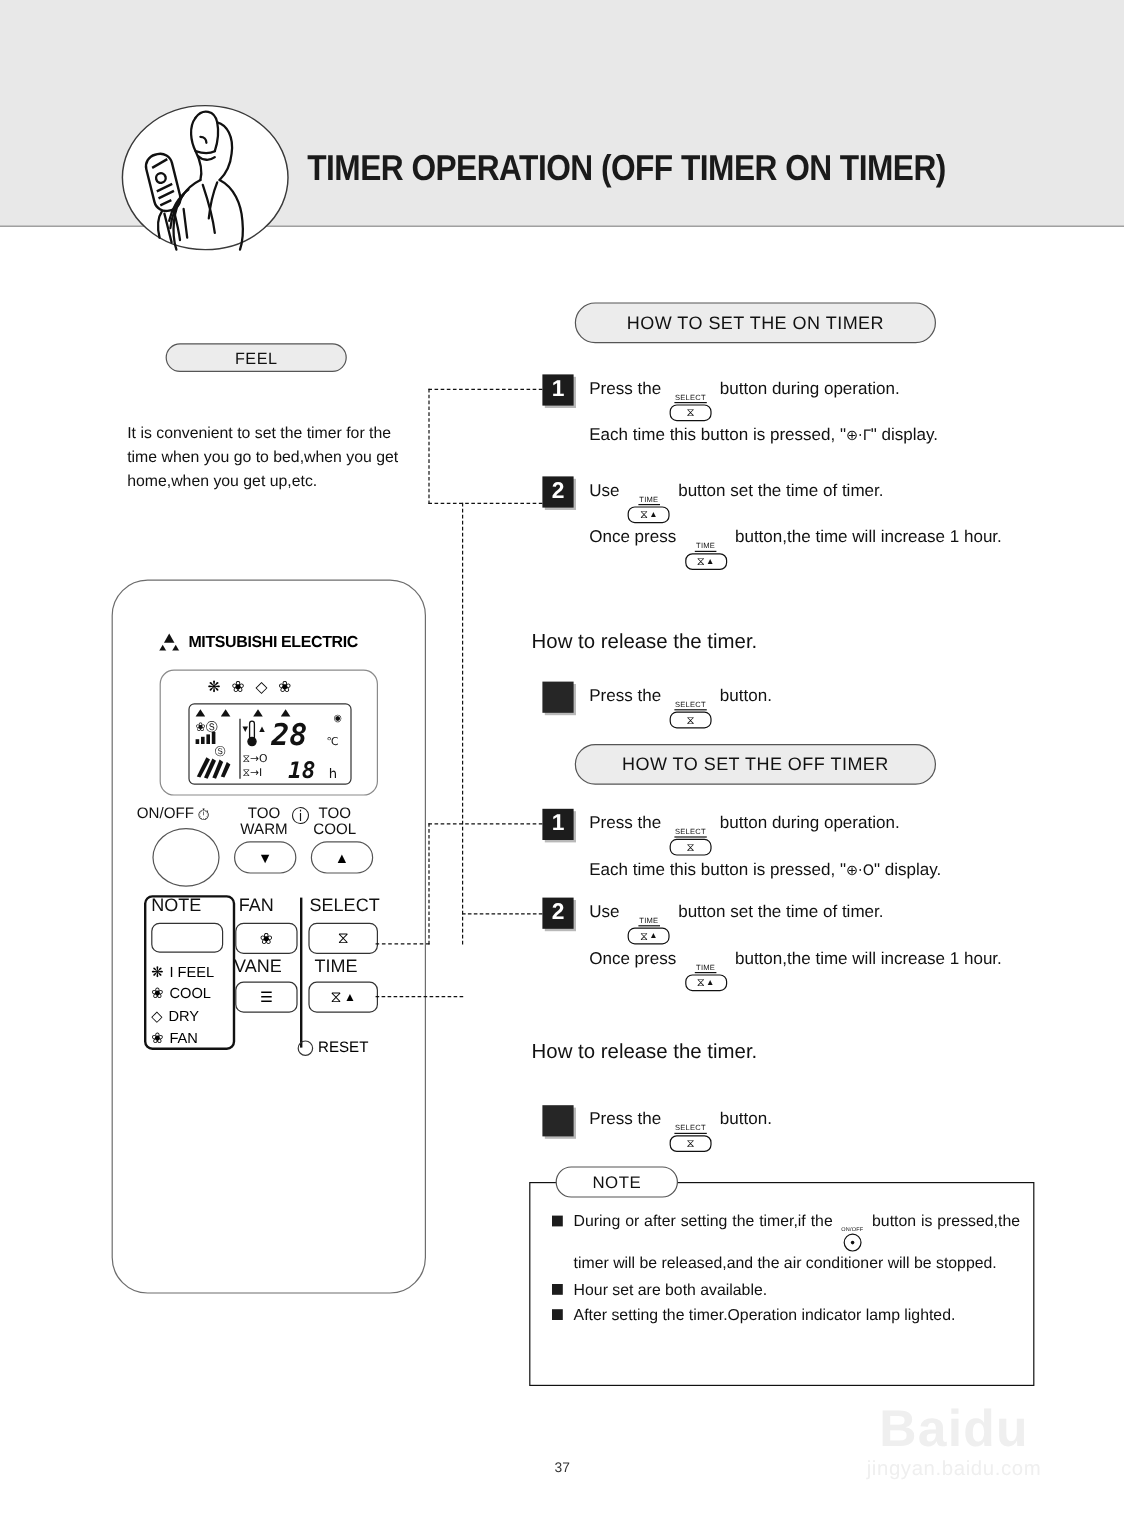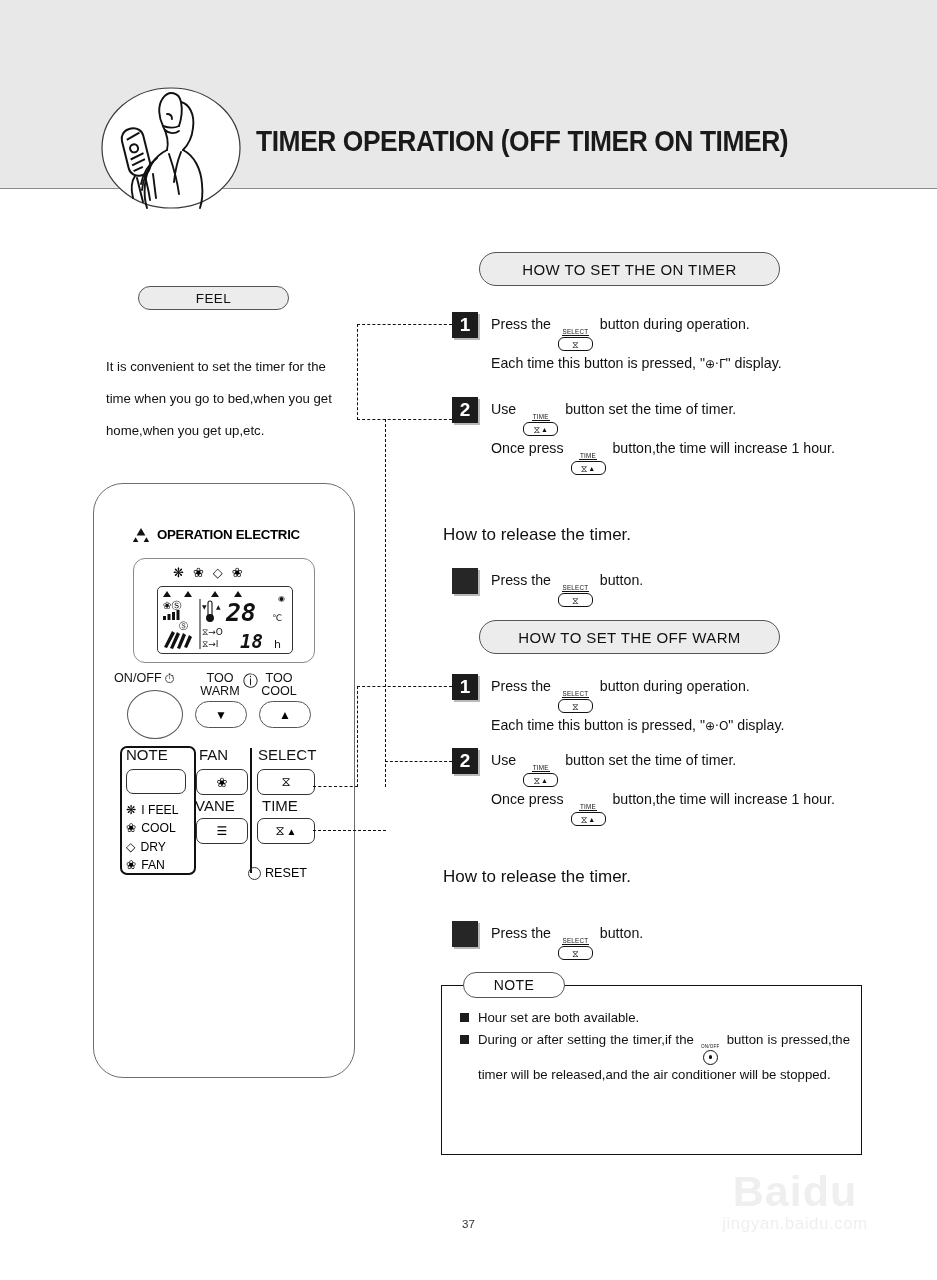--- a/index.html
+++ b/index.html
@@ -30,21 +30,21 @@
     border-radius:999px;display:flex;align-items:center;justify-content:center;
     font-size:14.5px;letter-spacing:0.4px;color:#111;
   }
   .pill-timer{left:138px;top:286px;width:149px;height:22px;font-size:13.5px;}
   .pill-on{left:479px;top:252px;width:299px;height:32px;font-size:15px;}
   .pill-off{left:479px;top:620px;width:299px;height:32px;font-size:15px;}
 
   
   .intro{
     position:absolute;left:106px;top:351px;width:240px;
-    font-size:13.2px;line-height:32px;color:#111;
+    font-size:13.2px;line-height:20px;color:#111;
   }
 
   
   .step{position:absolute;display:flex;align-items:flex-start;}
   .step-num{
     width:26px;height:26px;background:#1c1c1c;color:#fff;
     font-size:19px;font-weight:bold;flex:none;
     display:flex;align-items:center;justify-content:center;
     box-shadow:2px 2px 0 #b9b9b9;
   }
@@ -206,21 +206,21 @@
 <div class="intro">It is convenient to set the timer for the time when you go to bed,when you get home,when you get up,etc.</div>
 
 <div class="remote"></div>
 
 <div class="brand">
   <svg width="20" height="15" viewBox="0 0 20 15">
     <polygon points="10,1 14.4,8.6 5.6,8.6" fill="#111"></polygon>
     <polygon points="4.6,10.2 9,17.8 0.2,17.8" fill="#111"></polygon>
     <polygon points="15.4,10.2 19.8,17.8 11,17.8" fill="#111"></polygon>
   </svg>
-  <span class="brand-tx">OPERATION ELECTRIC</span>
+  <span class="brand-tx">MITSUBISHI ELECTRIC</span>
 </div>
 
 <div class="lcd-frame"></div>
 
 <div class="lcd-icons">
   <span>❋</span>
   <span>❀</span>
   <span>◇</span>
   <span>❀</span>
 </div>
@@ -390,21 +390,21 @@
     <span>button.</span>
   </div>
 </div>
 
 <div class="dash dash-h" style="left:357px;top:686px;width:95px;"></div>
 <div class="dash dash-v" style="left:357px;top:686px;height:101px;"></div>
 <div class="dash dash-h" style="left:313px;top:786px;width:45px;"></div>
 <div class="dash dash-h" style="left:385px;top:761px;width:67px;"></div>
 <div class="dash dash-h" style="left:313px;top:830px;width:73px;"></div>
 
-<div class="pill pill-off">HOW TO SET THE OFF WARM</div>
+<div class="pill pill-off">HOW TO SET THE OFF TIMER</div>
 
 <div class="step" style="left:452px;top:674px;">
   <div class="step-num">1</div>
   <div class="step-body">
     <span>Press the</span>
     <span class="btn-inline">
       <span class="btn-cap">SELECT</span>
       <span class="btn-box">
           <span class="clk">⧖</span>
         </span>
@@ -451,36 +451,40 @@
         </span>
     </span>
     <span>button.</span>
   </div>
 </div>
 
 <div class="note-box"></div>
 <div class="pill pill-note">NOTE</div>
 
 <div class="note-list">
-  <div class="note-item">
-    <span class="note-sq"></span>
-    <span class="note-tx">Hour set are both available.</span>
-  </div>
   <div class="note-item">
     <span class="note-sq"></span>
     <span class="note-tx justify">
       <span>During or after setting the timer,if the</span>
       <span class="onoff-inline">
         <span class="onoff-cap">ON/OFF</span>
         <span class="onoff-circ">
             <i></i>
           </span>
       </span>
       <span>button is pressed,the timer will be released,and the air conditioner will be stopped.</span>
     </span>
   </div>
+  <div class="note-item">
+    <span class="note-sq"></span>
+    <span class="note-tx">Hour set are both available.</span>
+  </div>
+  <div class="note-item">
+    <span class="note-sq"></span>
+    <span class="note-tx">After setting the timer.Operation indicator lamp lighted.</span>
+  </div>
 </div>
 
 <div class="watermark">
   <div class="wm-main">Baidu</div>
   <div class="wm-sub">jingyan.baidu.com</div>
 </div>
 <div class="page-no">37</div>
 
 </body></html>

